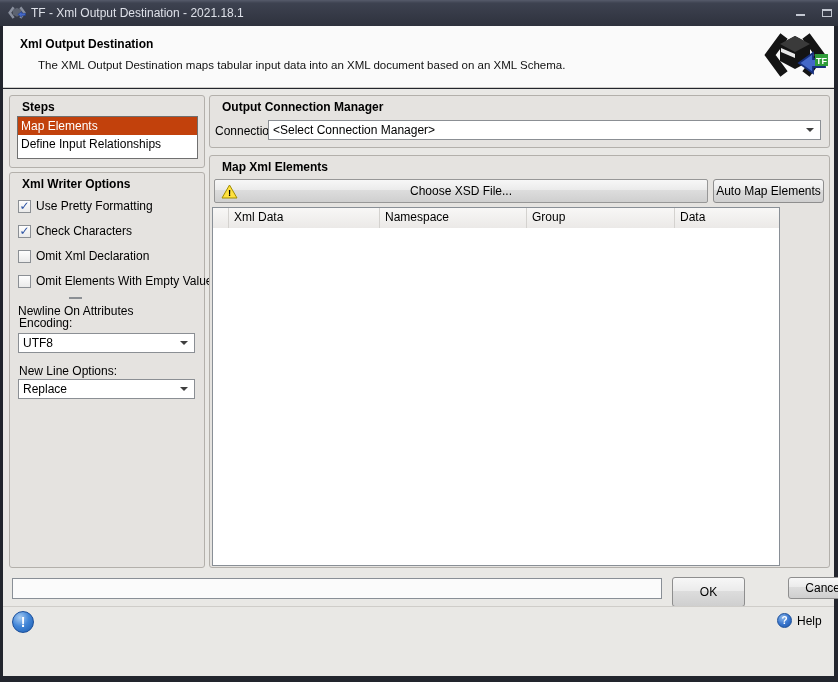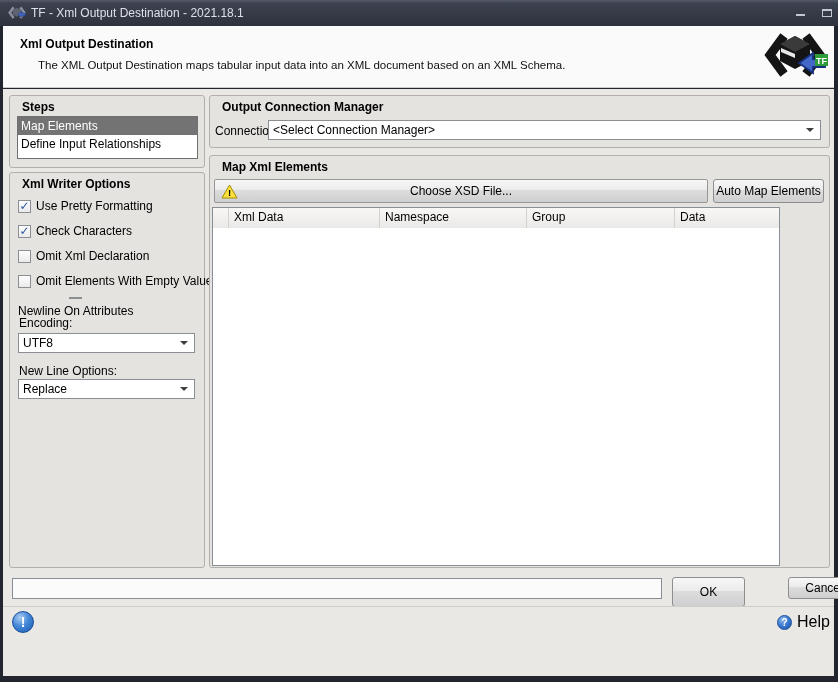--- a/index.html
+++ b/index.html
@@ -38,21 +38,21 @@
   .panel {
     position:absolute; background:#e5e3e0; border:1px solid #b3b0ab; border-radius:3px; box-sizing:border-box;
   }
   .panel-title { position:absolute; left:12px; top:4px; font-weight:bold; font-size:12px; }
   
   .listbox {
     position:absolute; left:7px; top:20px; width:181px; height:43px;
     background:#fff; border:1px solid #707070; box-sizing:border-box;
   }
   .listbox .item { height:18px; line-height:18px; padding-left:3px; font-size:12px; white-space:nowrap; overflow:hidden; }
-  .listbox .item.selected { background:#737373; color:#fff; }
+  .listbox .item.selected { background:#c2410c; color:#fff; }
   
   .cb-row { position:absolute; left:8px; display:flex; align-items:center; gap:5px; height:16px; }
   .checkbox {
     width:13px; height:13px; box-sizing:border-box;
     background:linear-gradient(#fefefe,#eaeaea);
     border:1px solid #8b8f94;
     display:inline-flex; align-items:center; justify-content:center;
   }
   .checkbox .check { display:none; color:#2b52a3; font-size:12px; font-weight:bold; font-family:"DejaVu Sans", sans-serif; line-height:1; margin-top:-1px; }
   .checkbox.checked .check { display:block; }
@@ -105,21 +105,21 @@
     border:1px solid #1b4f9a; color:#fff; font-weight:bold; font-size:14px;
     display:flex; align-items:center; justify-content:center;
   }
   .help-wrap { position:absolute; display:flex; align-items:center; gap:5px; cursor:default; }
   .help-icon {
     width:15px; height:15px; border-radius:50%; box-sizing:border-box;
     background:radial-gradient(circle at 35% 28%, #8fbaec 0%, #3a77cf 50%, #1c55a8 100%);
     border:1px solid #1b4f9a; color:#fff; font-weight:bold; font-size:10px;
     display:flex; align-items:center; justify-content:center;
   }
-  .help-label { font-size:16px; }
+  .help-label { font-size:12px; }
 </style>
 </head>
 <body>
 
 <div id="window">
 
   <div class="titlebar">
     <svg class="app-icon" viewBox="0 0 64 52">
       <path d="M20 6 L6 25 L20 44" fill="none" stroke="#8a909e" stroke-width="9"></path>
       <path d="M44 6 L58 25 L44 44" fill="none" stroke="#8a909e" stroke-width="9"></path>

